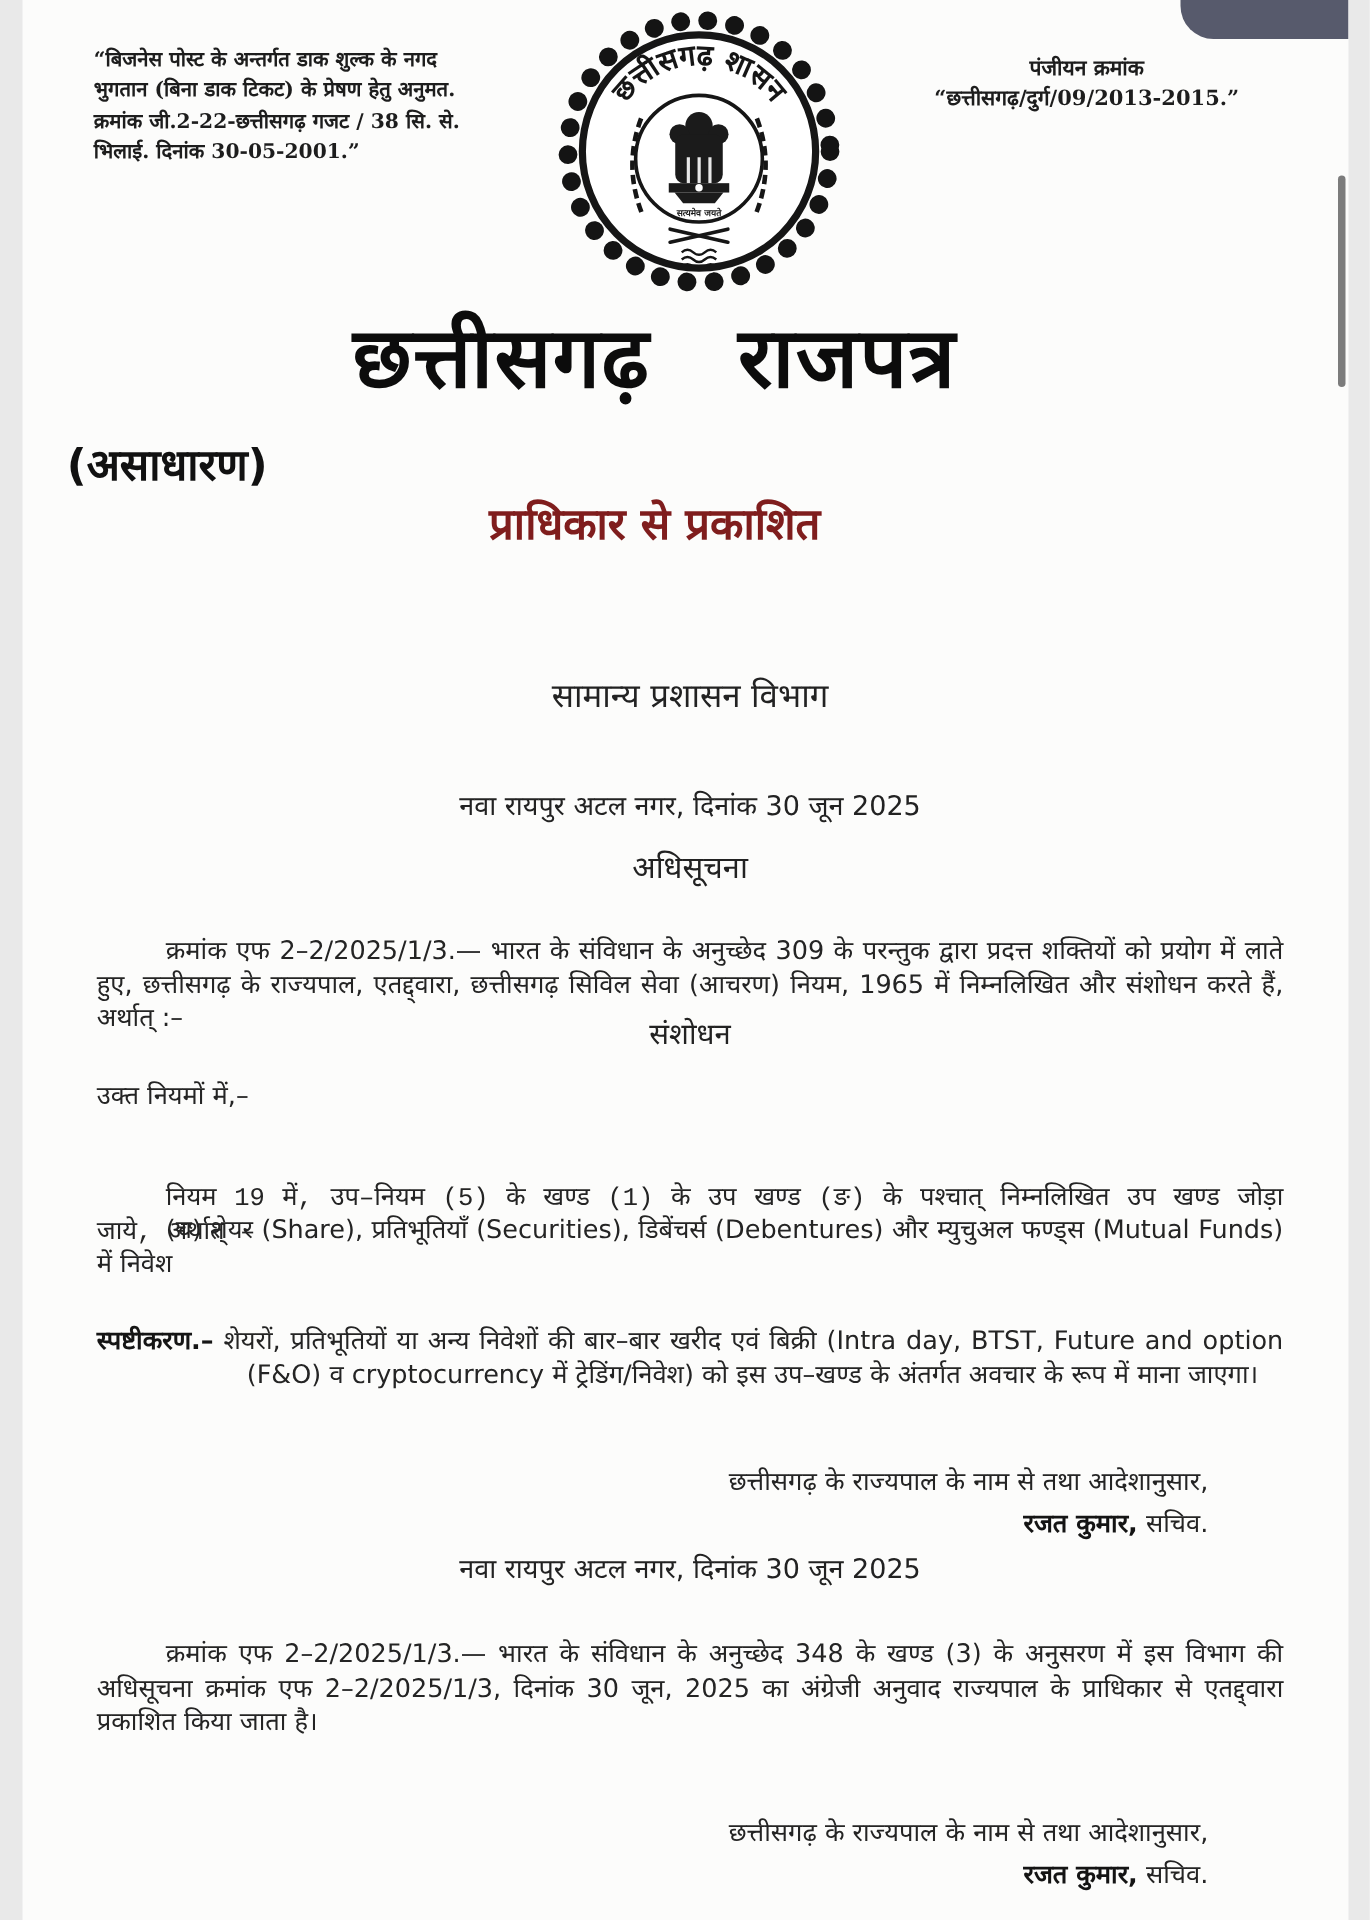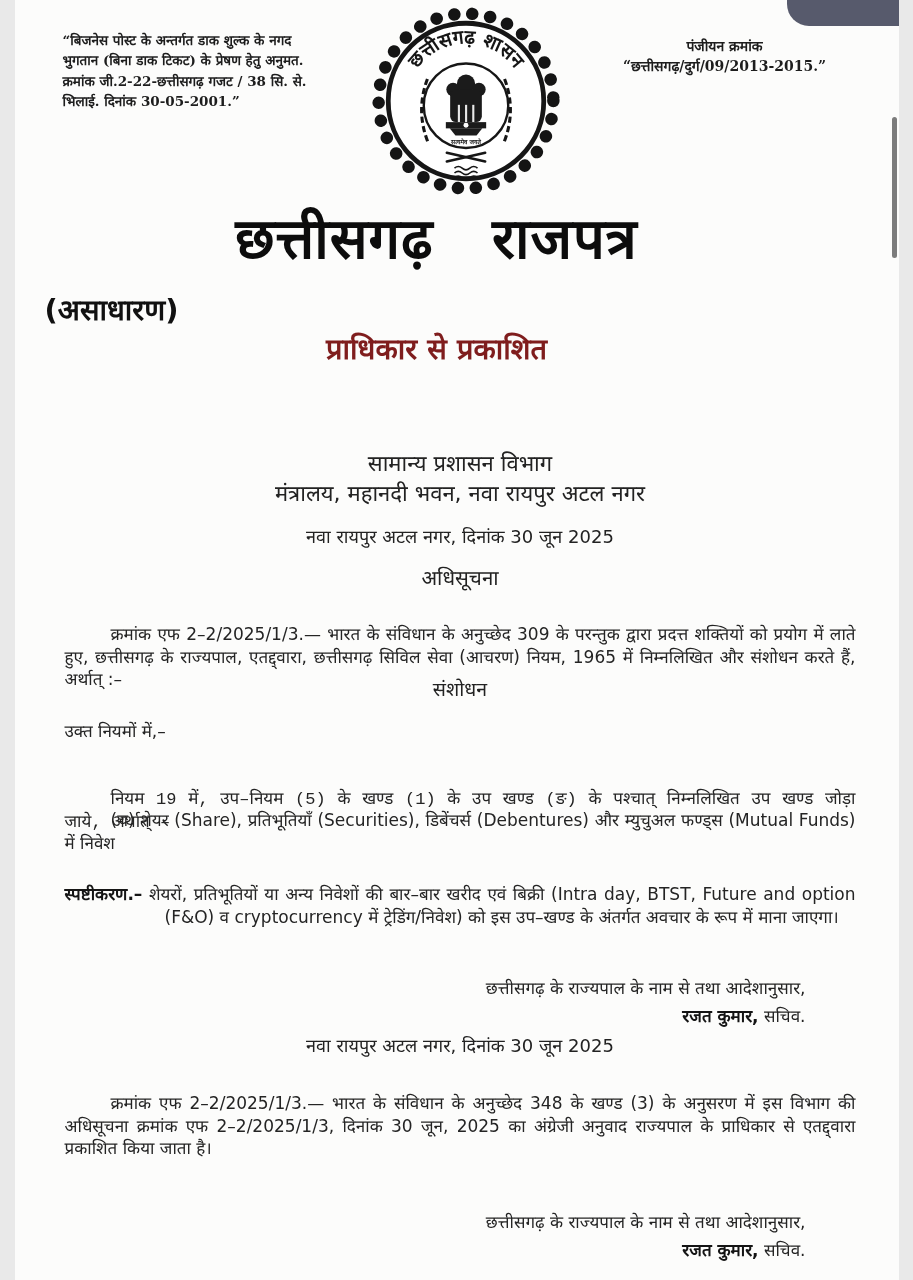--- a/index.html
+++ b/index.html
@@ -115,21 +115,20 @@
       <path d="M 88,180 q 4,-3.5 8,0 t 8,0 t 8,0" fill="none" stroke="#161616" stroke-width="1.7"></path>
     </svg>
   </div>
 
   <div class="gazette-title">छत्तीसगढ़ राजपत्र</div>
   <div class="sub1">(असाधारण)</div>
   <div class="sub2">प्राधिकार से प्रकाशित</div>
 
 
   <div class="centered dept1">सामान्य प्रशासन विभाग</div>
-  <div class="centered dept2">मंत्रालय, महानदी भवन, नवा रायपुर अटल नगर</div>
   <div class="centered pd1">नवा रायपुर अटल नगर, दिनांक 30 जून 2025</div>
   <div class="centered h-adhisuchana">अधिसूचना</div>
 
   <p class="para indent para1">क्रमांक एफ 2–2/2025/1/3.— भारत के संविधान के अनुच्छेद 309 के परन्तुक द्वारा प्रदत्त शक्तियों को प्रयोग में लाते हुए, छत्तीसगढ़ के राज्यपाल, एतद्द्वारा, छत्तीसगढ़ सिविल सेवा (आचरण) नियम, 1965 में निम्नलिखित और संशोधन करते हैं, अर्थात् :–</p>
 
   <div class="centered h-sanshodhan">संशोधन</div>
   <p class="para para2">उक्त नियमों में,–</p>
   <p class="para indent para3">नियम 19 में, उप–नियम (5) के खण्ड (1) के उप खण्ड (ङ) के पश्चात् निम्नलिखित उप खण्ड जोड़ा जाये, अर्थात् –</p>
   <p class="para indent para4">(च) शेयर (Share), प्रतिभूतियाँ (Securities), डिबेंचर्स (Debentures) और म्युचुअल फण्ड्स (Mutual Funds) में निवेश</p>
 

